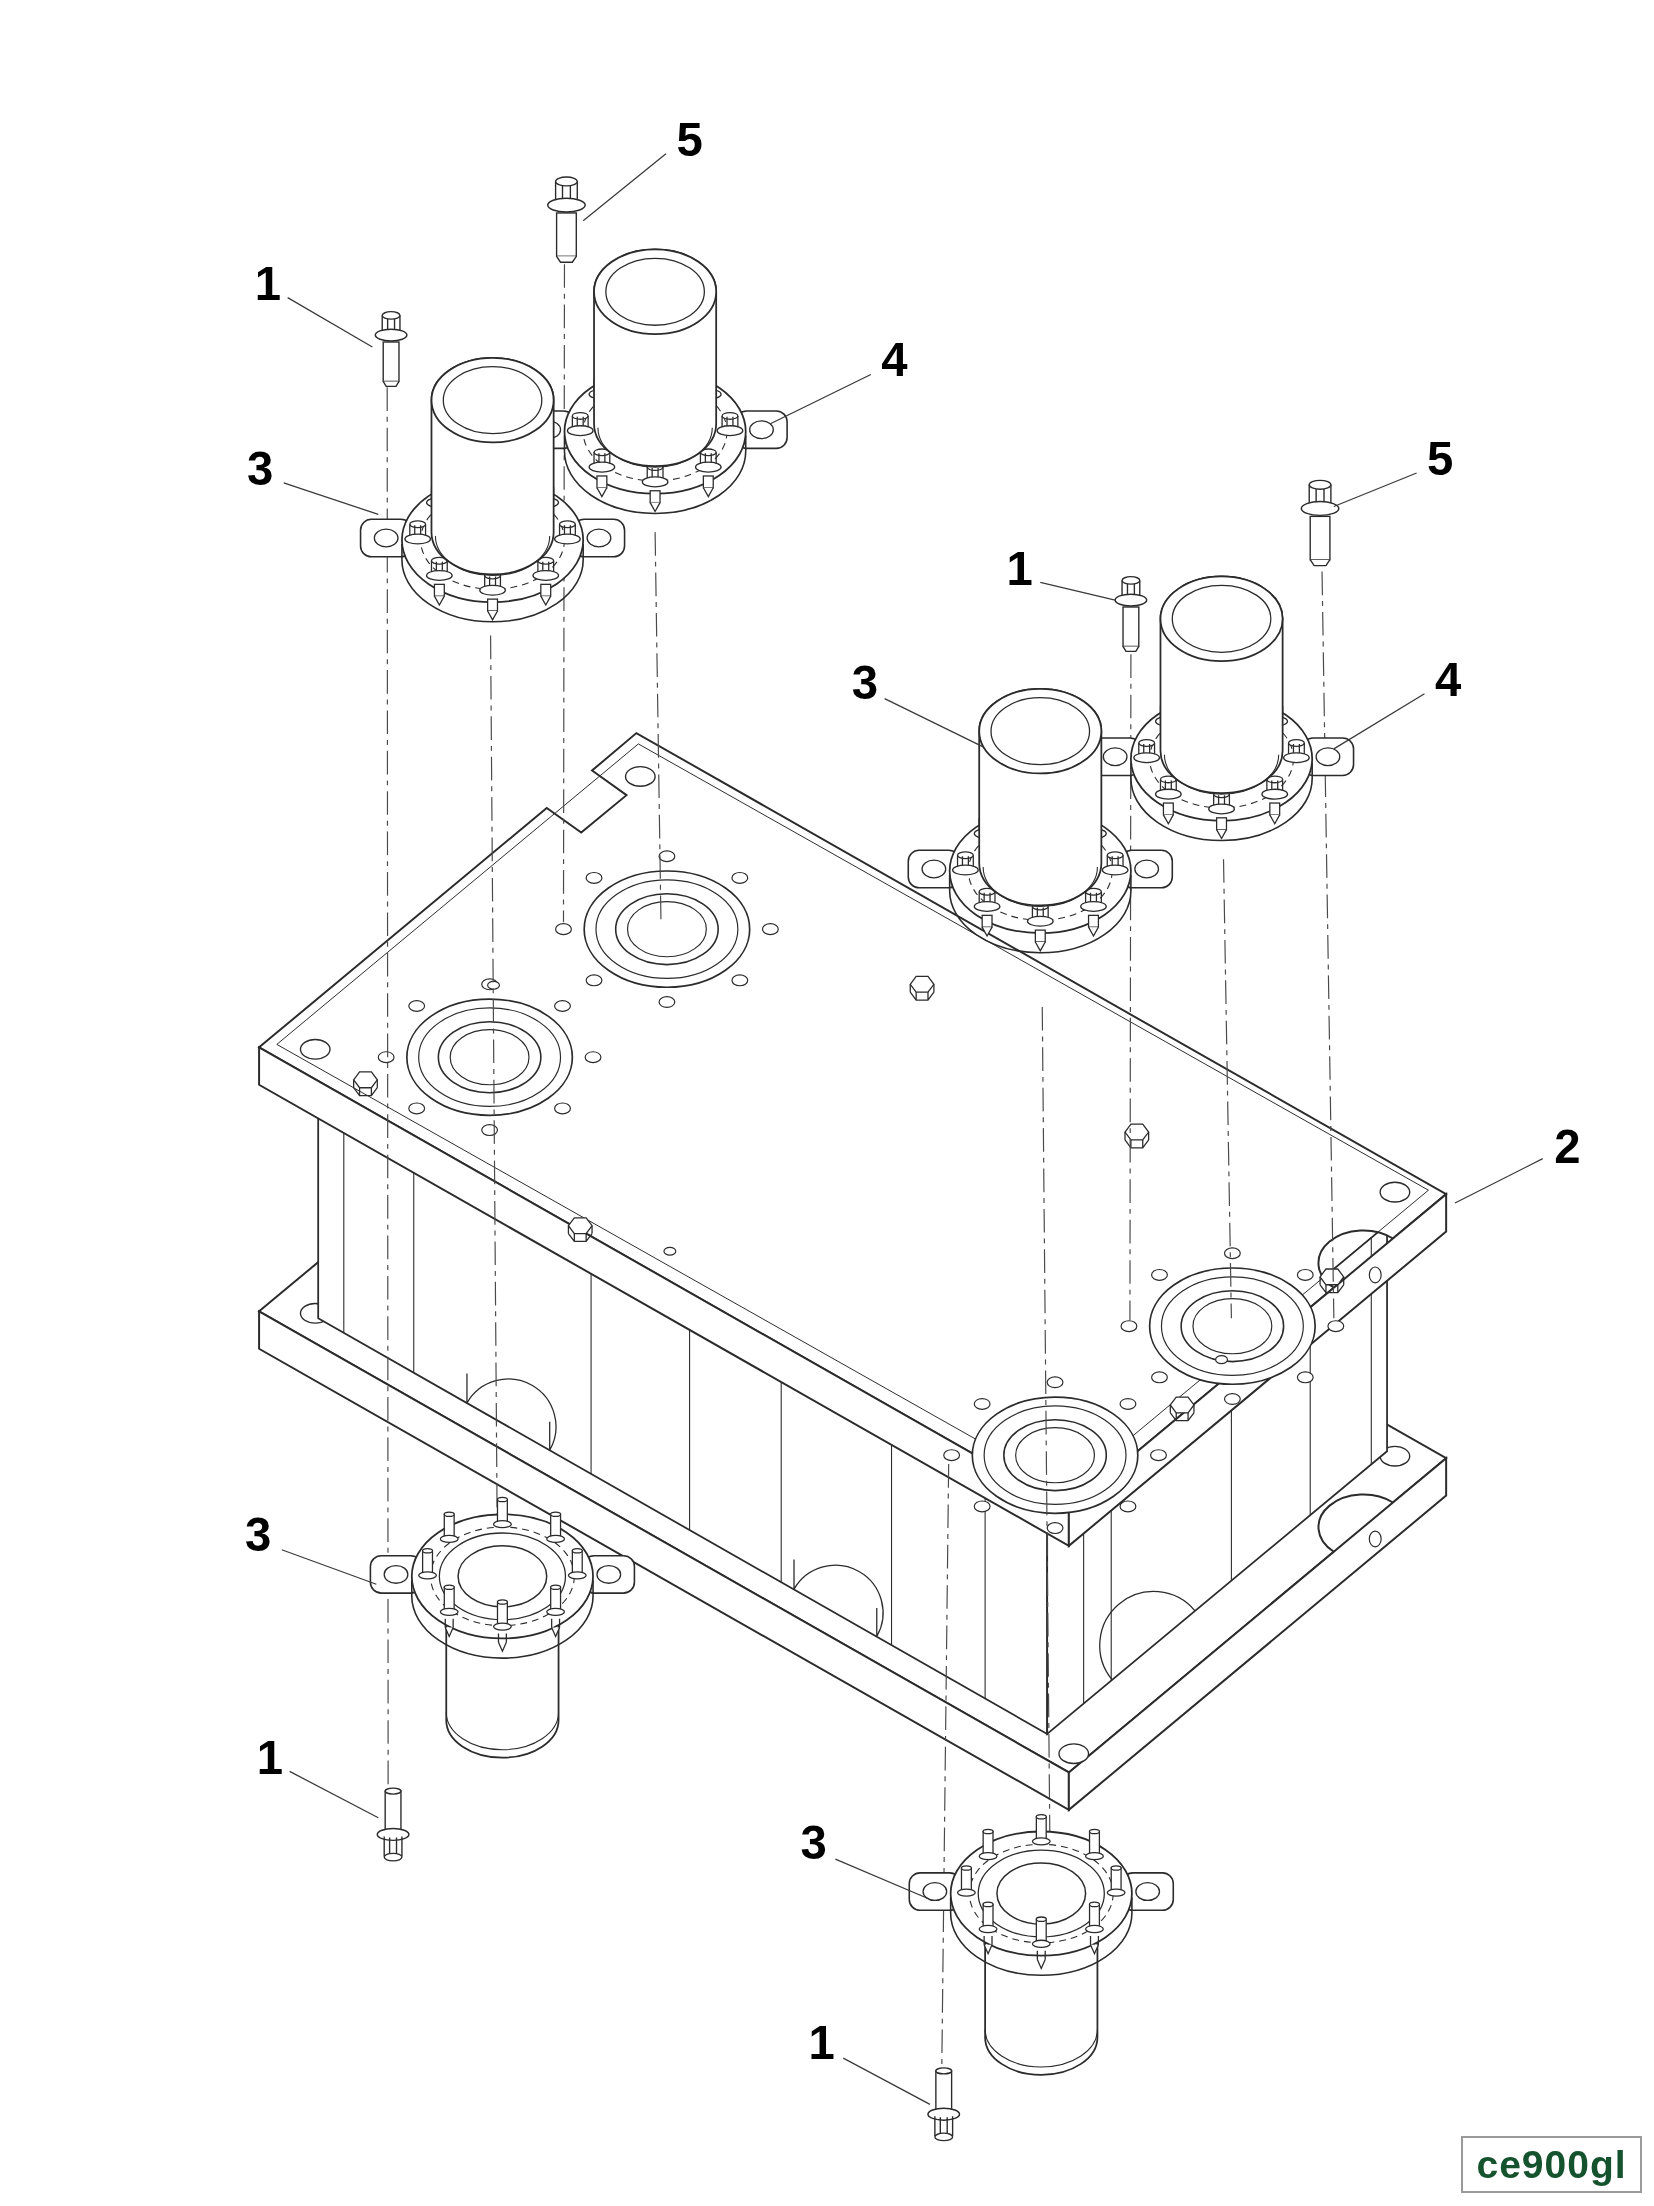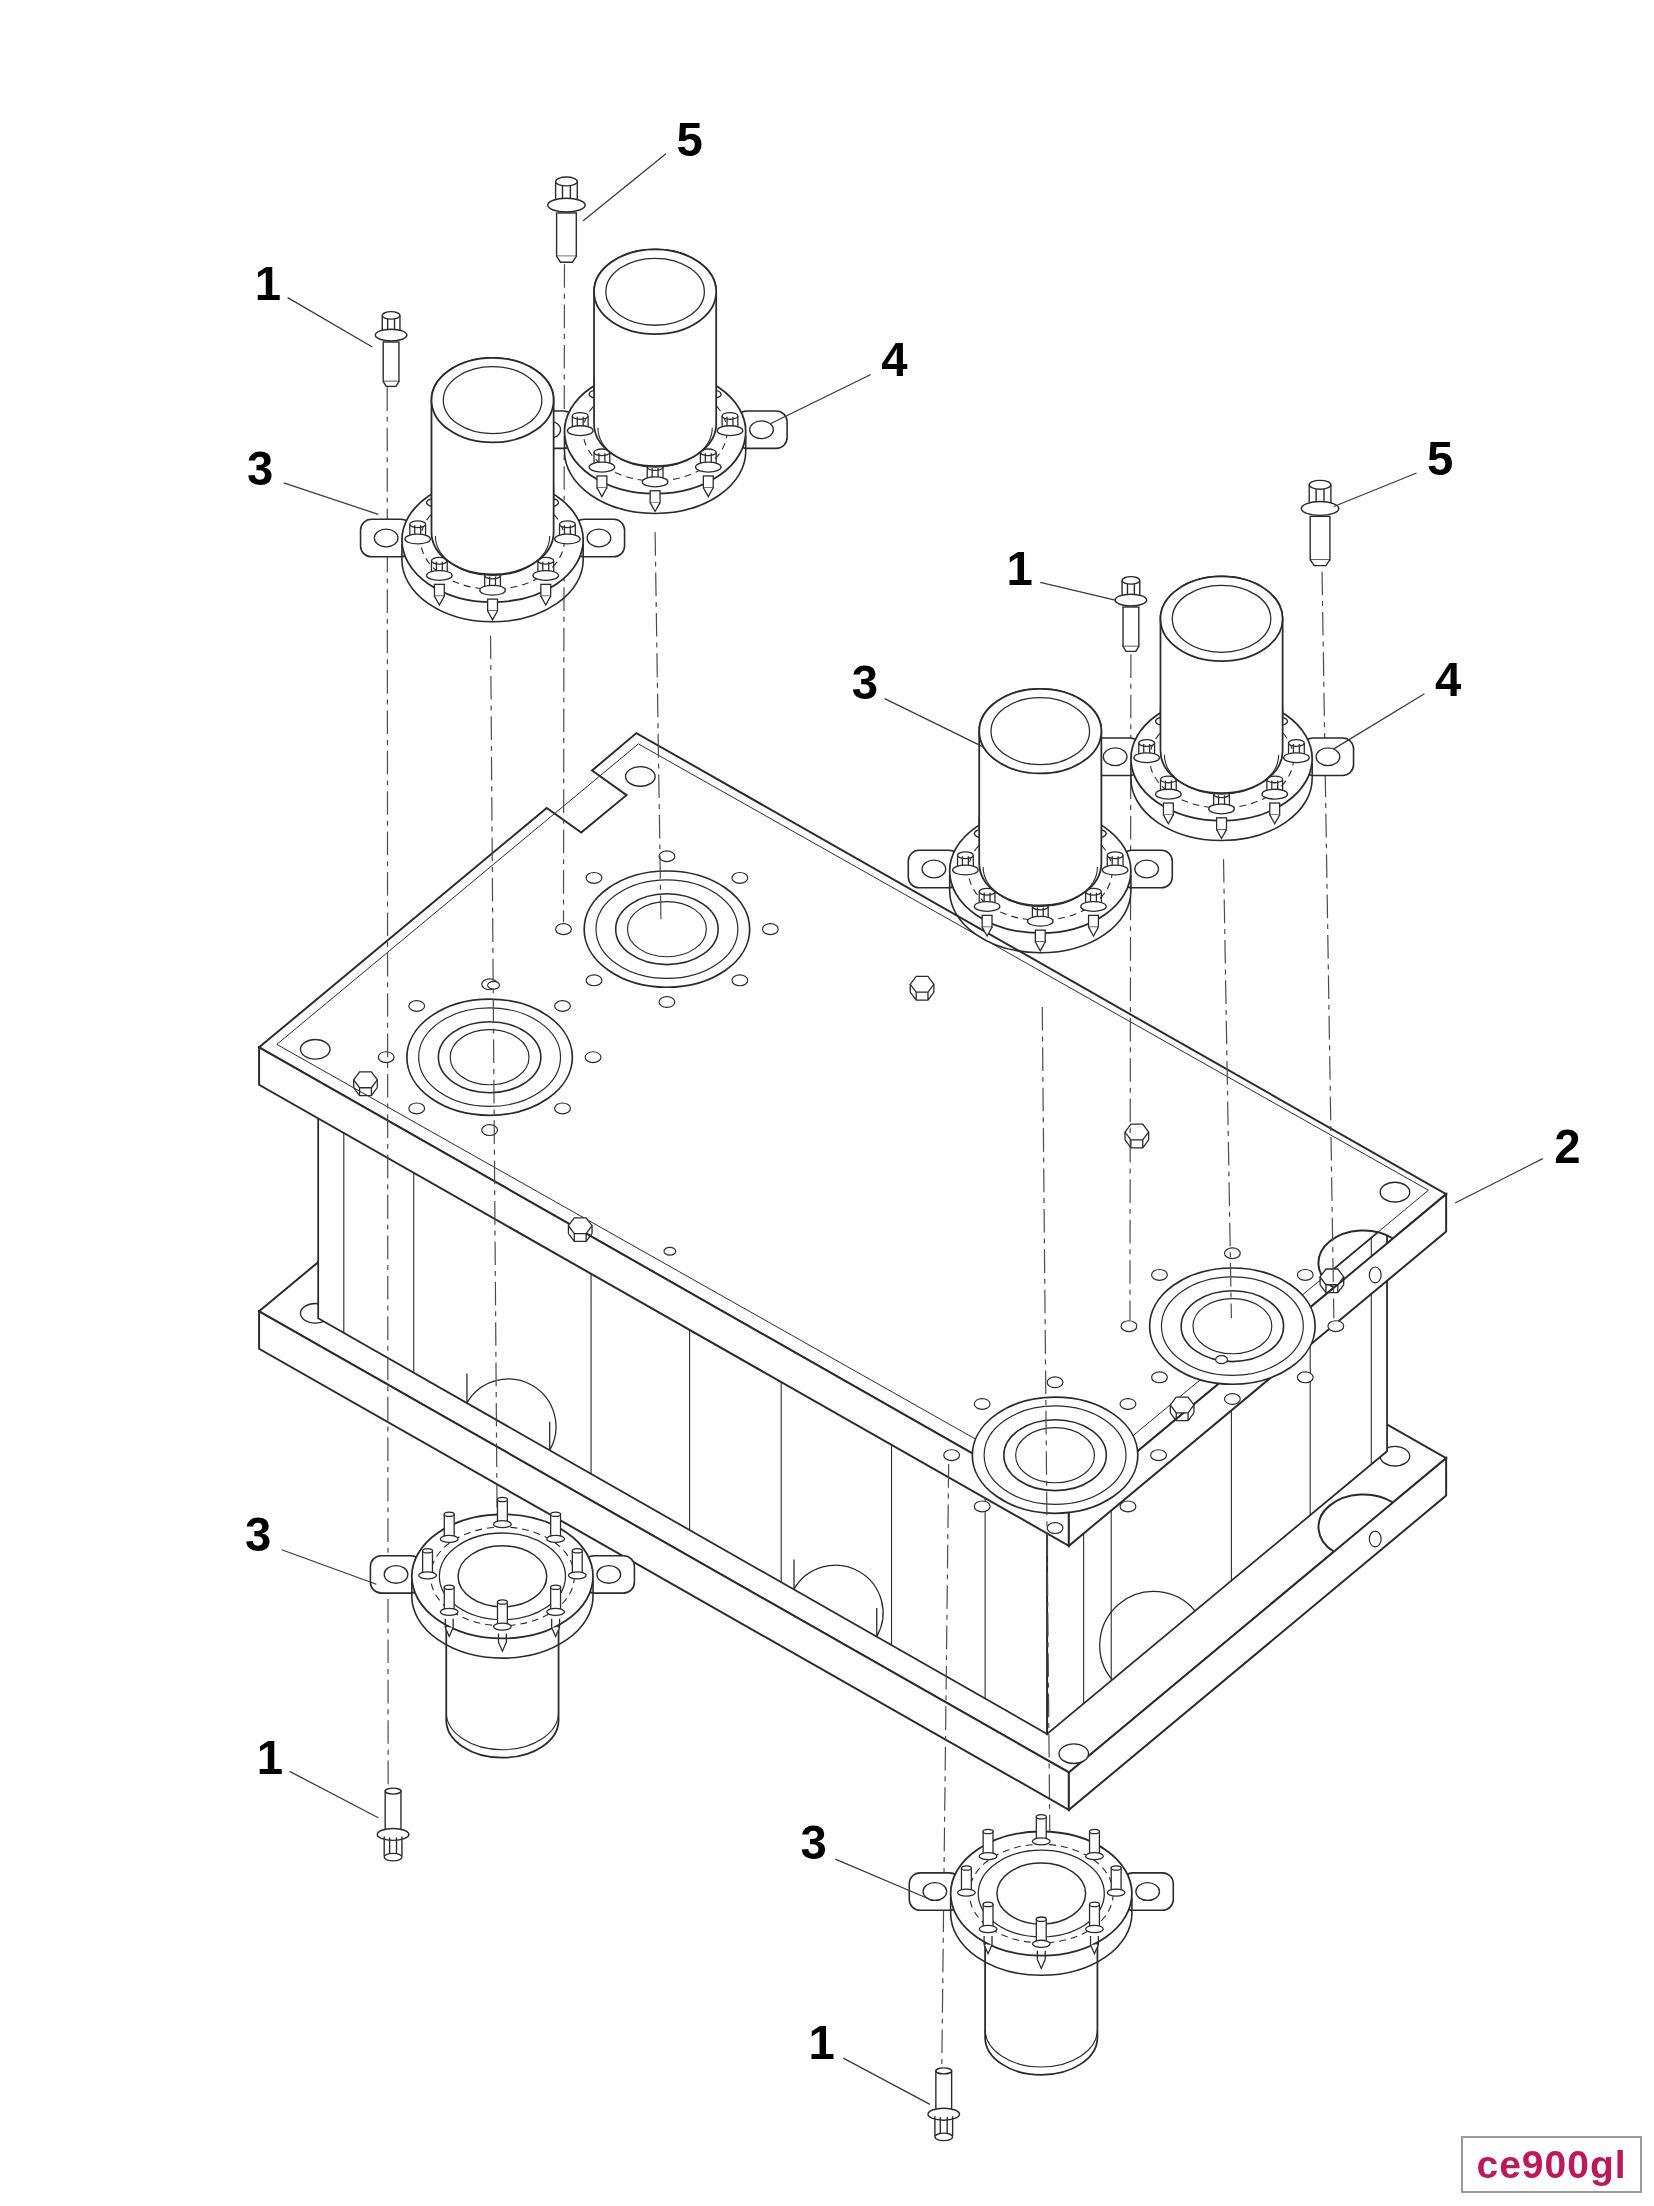--- a/index.html
+++ b/index.html
@@ -2,21 +2,21 @@
 <html><head>
 <meta charset="utf-8">
 <style>
   html,body{margin:0;padding:0;background:#fff;}
   .stage{position:relative;width:1655px;height:2207px;background:#fff;overflow:hidden;
          font-family:"Liberation Sans",sans-serif;}
   svg{position:absolute;inset:0;}
   .callout-text{font-family:"Liberation Sans",sans-serif;font-weight:bold;font-size:48px;fill:#000;}
   .code-box{position:absolute;left:1461px;top:2136px;width:177px;height:53px;
             border:2px solid #9a9a9a;display:flex;align-items:center;justify-content:center;
-            font-family:"Liberation Sans",sans-serif;font-weight:bold;font-size:39px;color:#be185d;
+            font-family:"Liberation Sans",sans-serif;font-weight:bold;font-size:39px;color:#14532d;
             letter-spacing:1px;background:#fff;}
 </style>
 </head>
 <body>
 
 <div class="stage">
 
 <svg viewBox="0 0 1680 2240" width="1655" height="2207">
   <defs>
 

